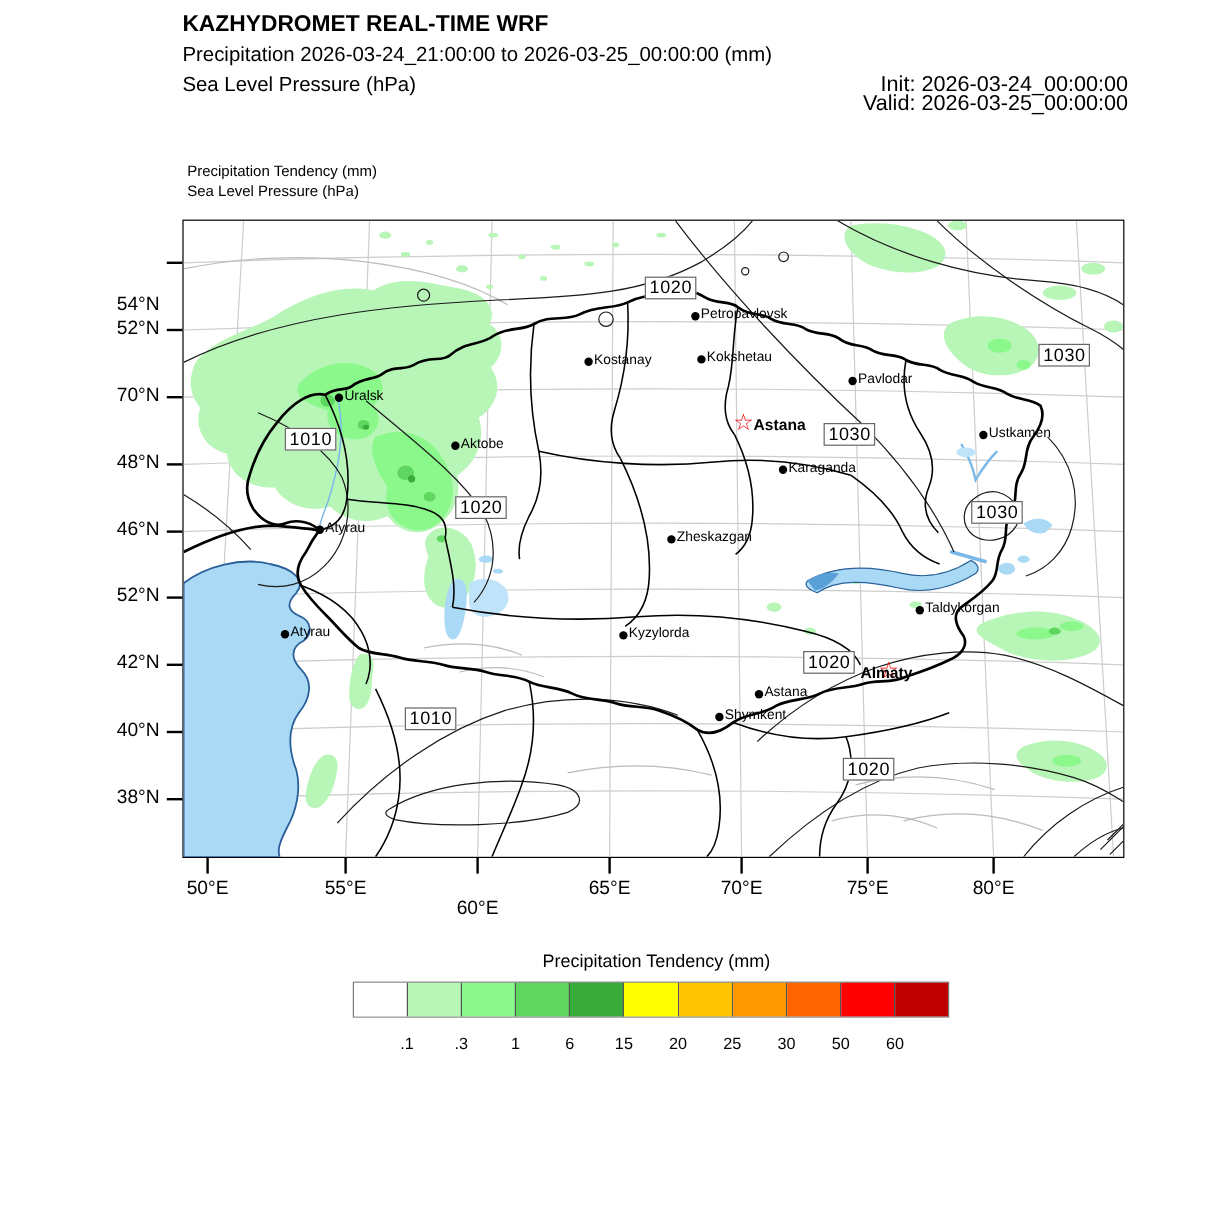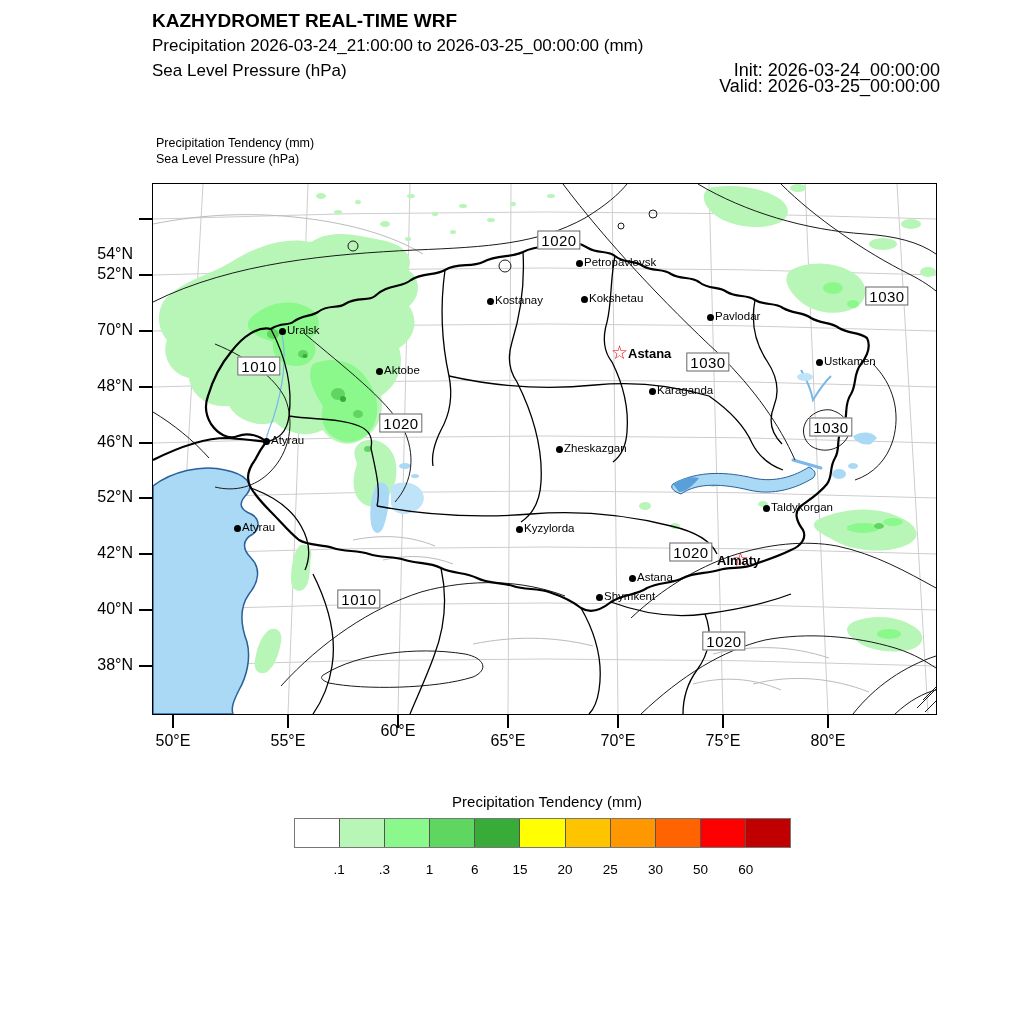--- a/index.html
+++ b/index.html
@@ -265,21 +265,21 @@
       <div class="lat-label" style="left: -80px; top: 360px;">42°N</div>
       <div class="lat-tick" style="left: -14px; top: 425px;"></div>
       <div class="lat-label" style="left: -80px; top: 416px;">40°N</div>
       <div class="lat-tick" style="left: -14px; top: 481px;"></div>
       <div class="lat-label" style="left: -80px; top: 472px;">38°N</div>
       <div class="lon-tick" style="left: 19px; top: 531px;"></div>
       <div class="lon-label" style="left: -10px; top: 548px;">50°E</div>
       <div class="lon-tick" style="left: 134px; top: 531px;"></div>
       <div class="lon-label" style="left: 105px; top: 548px;">55°E</div>
       <div class="lon-tick" style="left: 244px; top: 531px;"></div>
-      <div class="lon-label" style="left: 215px; top: 538px;">60°E</div>
+      <div class="lon-label" style="left: 215px; top: 565px;">60°E</div>
       <div class="lon-tick" style="left: 354px; top: 531px;"></div>
       <div class="lon-label" style="left: 325px; top: 548px;">65°E</div>
       <div class="lon-tick" style="left: 464px; top: 531px;"></div>
       <div class="lon-label" style="left: 435px; top: 548px;">70°E</div>
       <div class="lon-tick" style="left: 569px; top: 531px;"></div>
       <div class="lon-label" style="left: 540px; top: 548px;">75°E</div>
       <div class="lon-tick" style="left: 674px; top: 531px;"></div>
       <div class="lon-label" style="left: 645px; top: 548px;">80°E</div>
     </div>
 </div>

